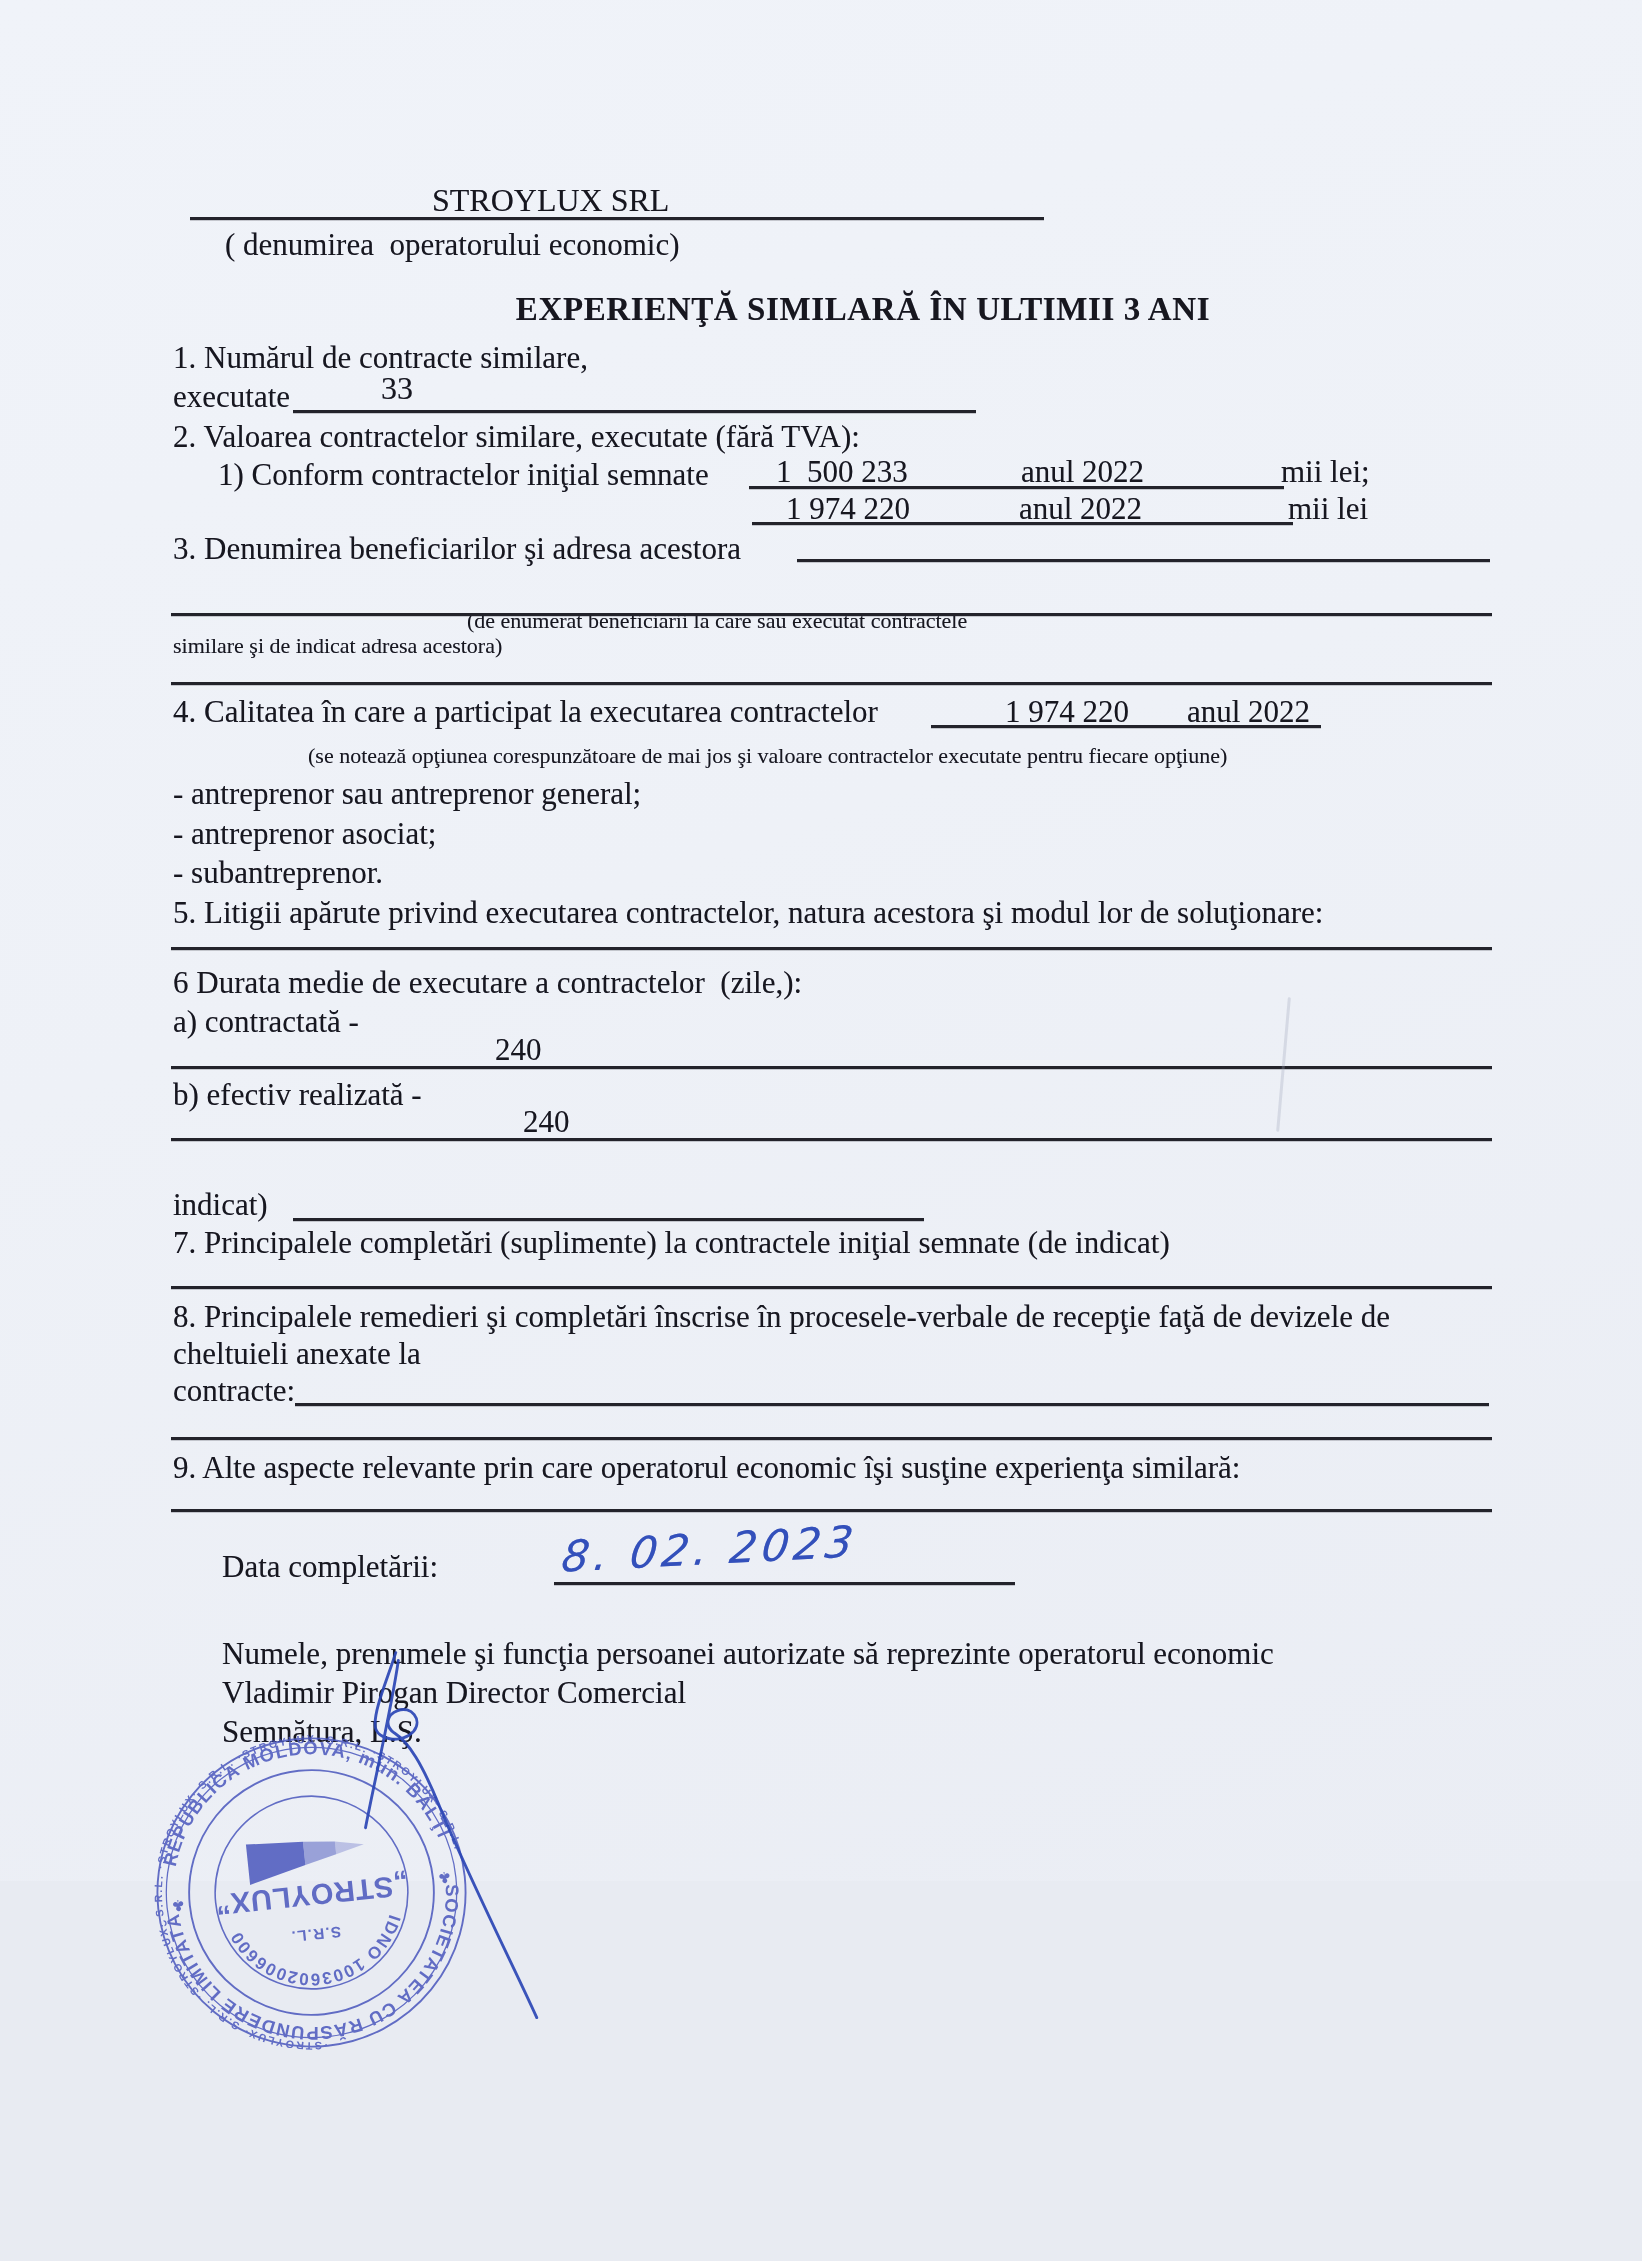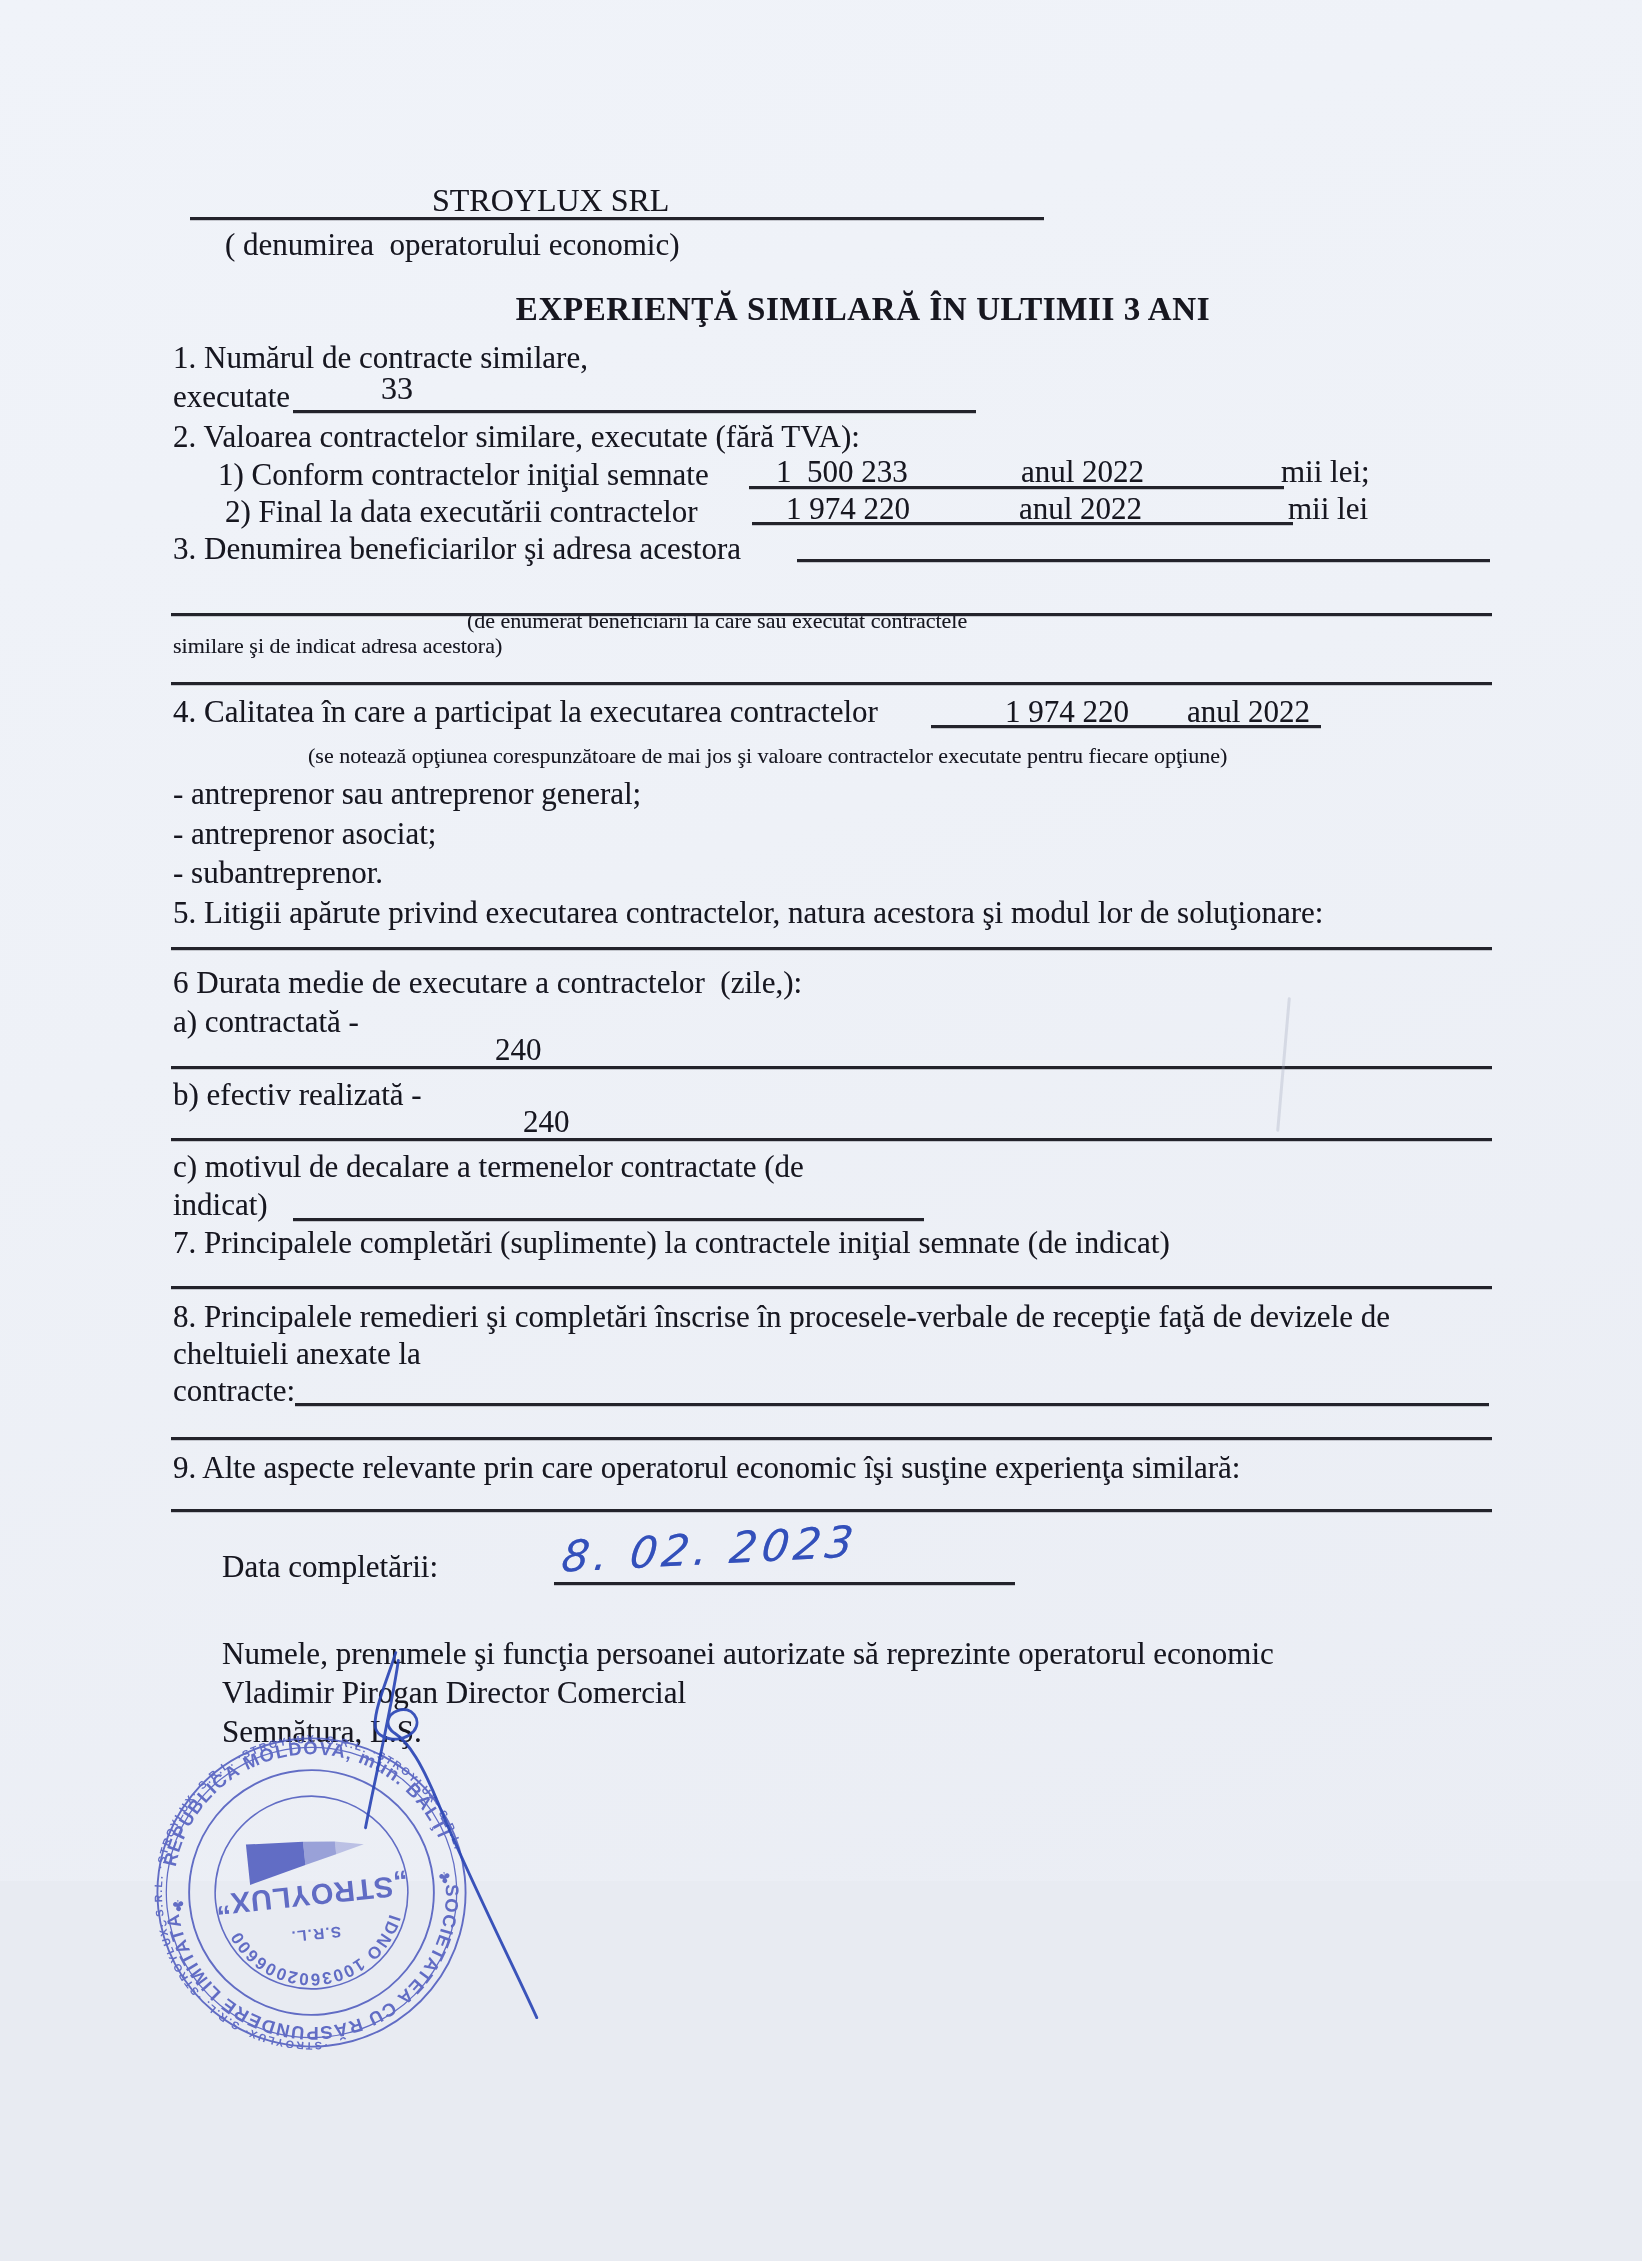--- a/index.html
+++ b/index.html
@@ -50,21 +50,20 @@
   <div class="ln" style="left:293px;top:410px;width:683px;"></div>
 
   <div class="t" style="left:173px;top:419px;">2. Valoarea contractelor similare, executate (fără TVA):</div>
 
   <div class="t" style="left:218px;top:457px;">1) Conform contractelor iniţial semnate</div>
   <div class="t" style="left:776px;top:454px;">1  500 233</div>
   <div class="t" style="left:1021px;top:454px;">anul 2022</div>
   <div class="t" style="left:1281px;top:454px;">mii lei;</div>
   <div class="ln" style="left:749px;top:486px;width:535px;"></div>
 
-  <div class="t" style="left:225px;top:494px;">2) Final la data executării contractelor</div>
   <div class="t" style="left:786px;top:491px;">1 974 220</div>
   <div class="t" style="left:1019px;top:491px;">anul 2022</div>
   <div class="t" style="left:1288px;top:491px;">mii lei</div>
   <div class="ln" style="left:752px;top:522px;width:541px;"></div>
 
   <div class="t" style="left:173px;top:531px;">3. Denumirea beneficiarilor şi adresa acestora</div>
   <div class="ln" style="left:797px;top:559px;width:693px;"></div>
   <div class="t s" style="left:467px;top:567px;margin-top:41px;">(de enumerat beneficiarii la care sau executat contractele</div>
   <div class="ln" style="left:171px;top:613px;width:1321px;"></div>
   <div class="t s" style="left:173px;top:633px;">similare şi de indicat adresa acestora)</div>
@@ -83,21 +82,20 @@
   <div class="t" style="left:173px;top:895px;">5. Litigii apărute privind executarea contractelor, natura acestora şi modul lor de soluţionare:</div>
   <div class="ln" style="left:171px;top:947px;width:1321px;"></div>
 
   <div class="t" style="left:173px;top:965px;">6 Durata medie de executare a contractelor  (zile,):</div>
   <div class="t" style="left:173px;top:1004px;">a) contractată -</div>
   <div class="t" style="left:495px;top:1032px;">240</div>
   <div class="ln" style="left:171px;top:1066px;width:1321px;"></div>
   <div class="t" style="left:173px;top:1077px;">b) efectiv realizată -</div>
   <div class="t" style="left:523px;top:1104px;">240</div>
   <div class="ln" style="left:171px;top:1138px;width:1321px;"></div>
-  <div class="t" style="left:173px;top:1149px;">c) motivul de decalare a termenelor contractate (de</div>
   <div class="t" style="left:173px;top:1187px;">indicat)</div>
   <div class="ln" style="left:293px;top:1218px;width:631px;"></div>
 
   <div class="t" style="left:173px;top:1225px;">7. Principalele completări (suplimente) la contractele iniţial semnate (de indicat)</div>
   <div class="ln" style="left:171px;top:1286px;width:1321px;"></div>
 
   <div class="t" style="left:173px;top:1299px;">8. Principalele remedieri şi completări înscrise în procesele-verbale de recepţie faţă de devizele de</div>
   <div class="t" style="left:173px;top:1336px;">cheltuieli anexate la</div>
   <div class="t" style="left:173px;top:1373px;">contracte:</div>
   <div class="ln" style="left:295px;top:1403px;width:1194px;"></div>

